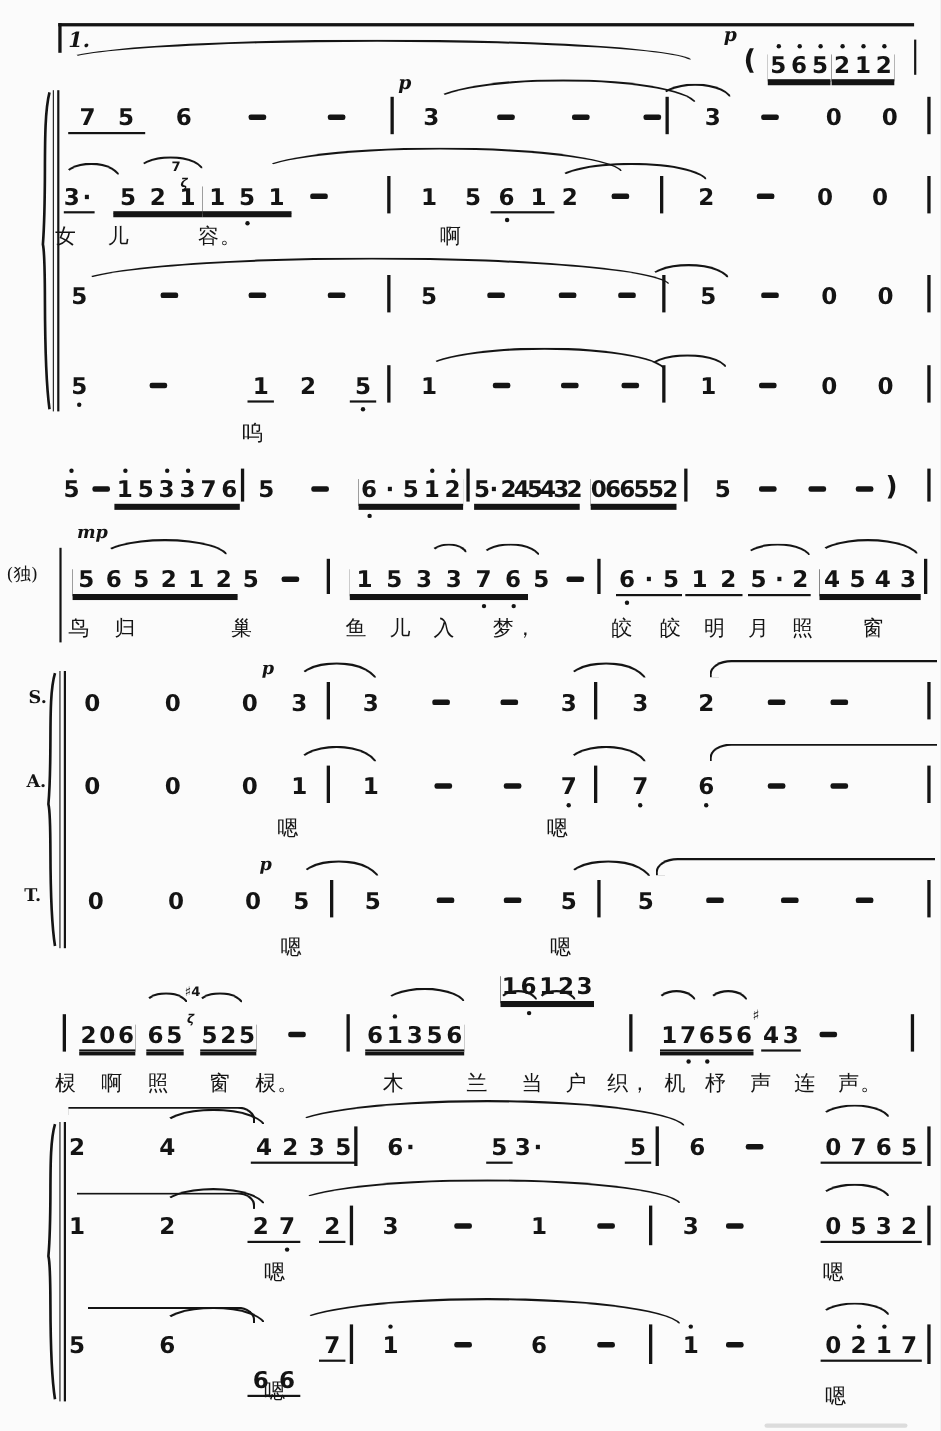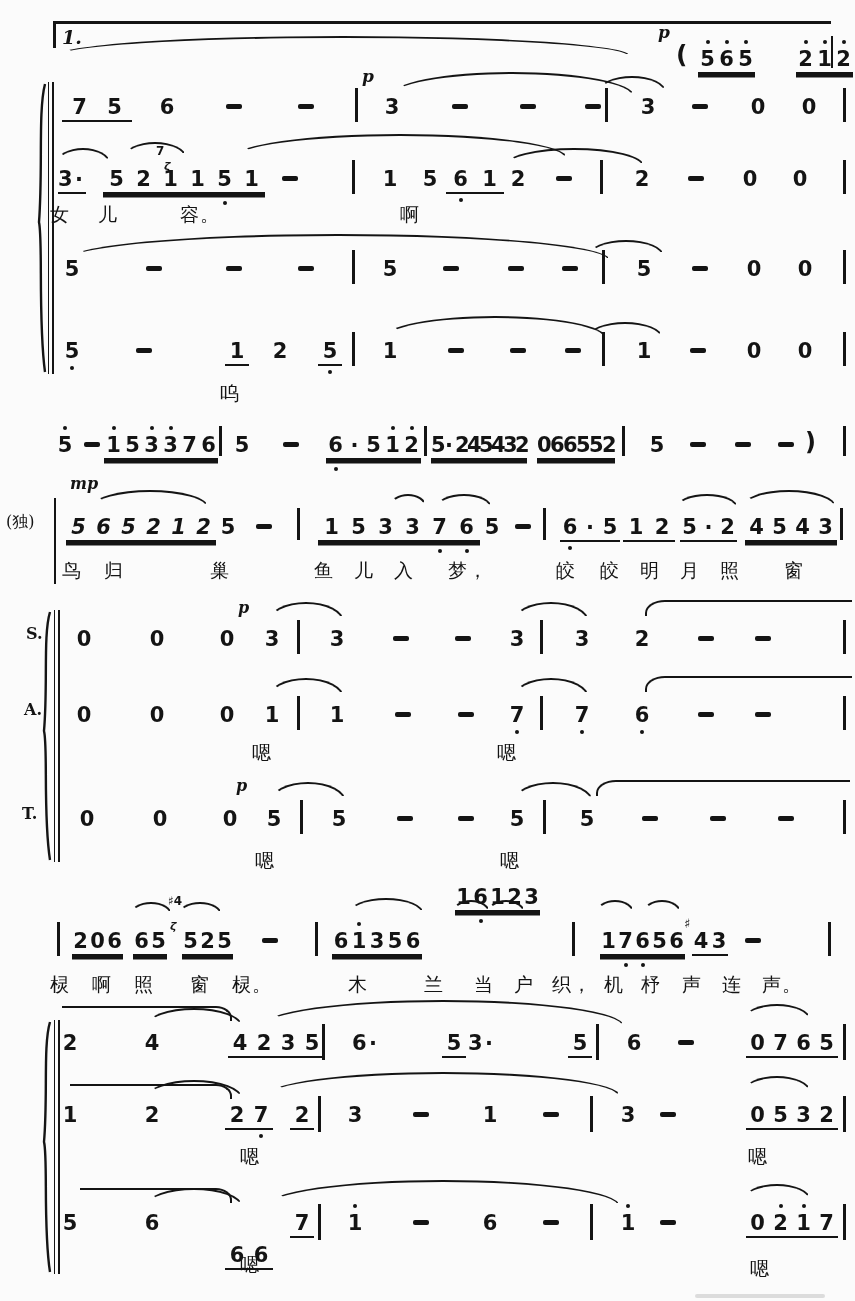--- a/index.html
+++ b/index.html
@@ -43,21 +43,21 @@
 <body>
 
 <div id="sheet">
 <div class="el " style="width: 778px; height: 3px; background: rgb(20, 20, 20); left: 53px; top: 21px;"></div>
     <div class="el bar" style="width: 3px; height: 27px; left: 53px; top: 21px;"></div>
     <div class="el txt volta" style="font-size: 19px; left: 62px; top: 26px;">1.</div>
     <div class="el slur" style="width: 570px; height: 16px; left: 56px; top: 36px;"></div>
     <div class="el txt dyn" style="font-size: 17px; left: 658px; top: 22px;">p</div>
     <div class="el txt paren" style="font-size: 25px; left: 676px; top: 40px;">(</div>
     <div class="el grp u2" style="width: 57px; left: 698px; top: 46px;"><span class="ch" style="width: 19px;">5</span><span class="ch" style="width: 19px;">6</span><span class="ch" style="width: 19px;">5</span><div class="dot" style="left: 7.5px; top: -6px;"></div><div class="dot" style="left: 26.5px; top: -6px;"></div><div class="dot" style="left: 45.5px; top: -6px;"></div></div>
-    <div class="el grp u2" style="width: 57px; left: 796px; top: 46px; text-decoration: underline;"><span class="ch" style="width: 19px;">2</span><span class="ch" style="width: 19px;">1</span><span class="ch" style="width: 19px;">2</span><div class="dot" style="left: 7.5px; top: -6px;"></div><div class="dot" style="left: 26.5px; top: -6px;"></div><div class="dot" style="left: 45.5px; top: -6px;"></div></div>
+    <div class="el grp u2" style="width: 57px; left: 756px; top: 46px; text-decoration: underline;"><span class="ch" style="width: 19px;">2</span><span class="ch" style="width: 19px;">1</span><span class="ch" style="width: 19px;">2</span><div class="dot" style="left: 7.5px; top: -6px;"></div><div class="dot" style="left: 26.5px; top: -6px;"></div><div class="dot" style="left: 45.5px; top: -6px;"></div></div>
     <div class="el bar" style="width: 2px; height: 32px; left: 831px; top: 36px;"></div>
     <div class="el " style="width: 16px; height: 292px; left: 33px; top: 82px;"><svg width="16" height="292">
         <path d="M12,2 C5,29.200000000000003 10,87.6 6,140.16 C10,157.68 5,239.44 12,290" fill="none" stroke="#141414" stroke-width="2.4"></path>
       </svg></div>
     <div class="el bar" style="width: 1px; height: 292px; left: 48px; top: 82px;"></div>
     <div class="el bar" style="width: 2px; height: 292px; left: 52px; top: 82px;"></div>
     <div class="el grp u1" style="width: 70px; left: 62px; top: 94px;"><span class="ch" style="width: 35px;">7</span><span class="ch" style="width: 35px;">5</span></div>
     <div class="el grp" style="width: 24px; left: 155px; top: 94px;"><span class="ch" style="width: 24px;">6</span></div>
     <div class="el dash" style="left: 226px; top: 104px;"></div>
     <div class="el dash" style="left: 298px; top: 104px;"></div>
@@ -151,21 +151,21 @@
     <div class="el grp" style="width: 24px; left: 645px; top: 432px;"><span class="ch" style="width: 24px;">5</span></div>
     <div class="el dash" style="left: 690px; top: 442px;"></div>
     <div class="el dash" style="left: 735px; top: 442px;"></div>
     <div class="el dash" style="left: 778px; top: 442px;"></div>
     <div class="el txt paren" style="font-size: 24px; left: 805px; top: 428px;">)</div>
     <div class="el bar" style="width: 2.5px; height: 30px; left: 843px; top: 426px;"></div>
     <div class="el txt dyn" style="font-size: 16px; left: 70px; top: 474px;">mp</div>
     <div class="el txt paren2" style="font-size: 16px; left: 6px; top: 512px;">(独)</div>
     <div class="el bar" style="width: 2px; height: 86px; left: 54px; top: 498px;"></div>
     <div class="el slur" style="width: 112px; height: 13px; left: 92px; top: 490px;"></div>
-    <div class="el grp u2" style="width: 150px; left: 66px; top: 514px; font-style: italic;"><span class="ch" style="width: 25px;">5</span><span class="ch" style="width: 25px;">6</span><span class="ch" style="width: 25px;">5</span><span class="ch" style="width: 25px;">2</span><span class="ch" style="width: 25px;">1</span><span class="ch" style="width: 25px;">2</span></div>
+    <div class="el grp u2" style="width: 150px; left: 66px; top: 514px;"><span class="ch" style="width: 25px;">5</span><span class="ch" style="width: 25px;">6</span><span class="ch" style="width: 25px;">5</span><span class="ch" style="width: 25px;">2</span><span class="ch" style="width: 25px;">1</span><span class="ch" style="width: 25px;">2</span></div>
     <div class="el grp" style="width: 24px; left: 216px; top: 514px;"><span class="ch" style="width: 24px;">5</span></div>
     <div class="el dash" style="left: 256px; top: 524px;"></div>
     <div class="el bar" style="width: 2.5px; height: 32px; left: 297px; top: 508px;"></div>
     <div class="el slur" style="width: 32px; height: 8px; left: 390px; top: 494px;"></div>
     <div class="el slur" style="width: 52px; height: 10px; left: 436px; top: 494px;"></div>
     <div class="el grp u2" style="width: 162px; left: 318px; top: 514px;"><span class="ch" style="width: 27px;">1</span><span class="ch" style="width: 27px;">5</span><span class="ch" style="width: 27px;">3</span><span class="ch" style="width: 27px;">3</span><span class="ch" style="width: 27px;">7</span><span class="ch" style="width: 27px;">6</span><div class="dot" style="left: 119.5px; bottom: -13px;"></div><div class="dot" style="left: 146.5px; bottom: -13px;"></div></div>
     <div class="el grp" style="width: 24px; left: 480px; top: 514px;"><span class="ch" style="width: 24px;">5</span></div>
     <div class="el dash" style="left: 515px; top: 524px;"></div>
     <div class="el bar" style="width: 2.5px; height: 32px; left: 543px; top: 508px;"></div>
     <div class="el grp u1" style="width: 60px; left: 560px; top: 514px;"><span class="ch" style="width: 20px;">6</span><span class="ch" style="width: 20px;">·</span><span class="ch" style="width: 20px;">5</span><div class="dot" style="left: 8px; bottom: -10px;"></div></div>

